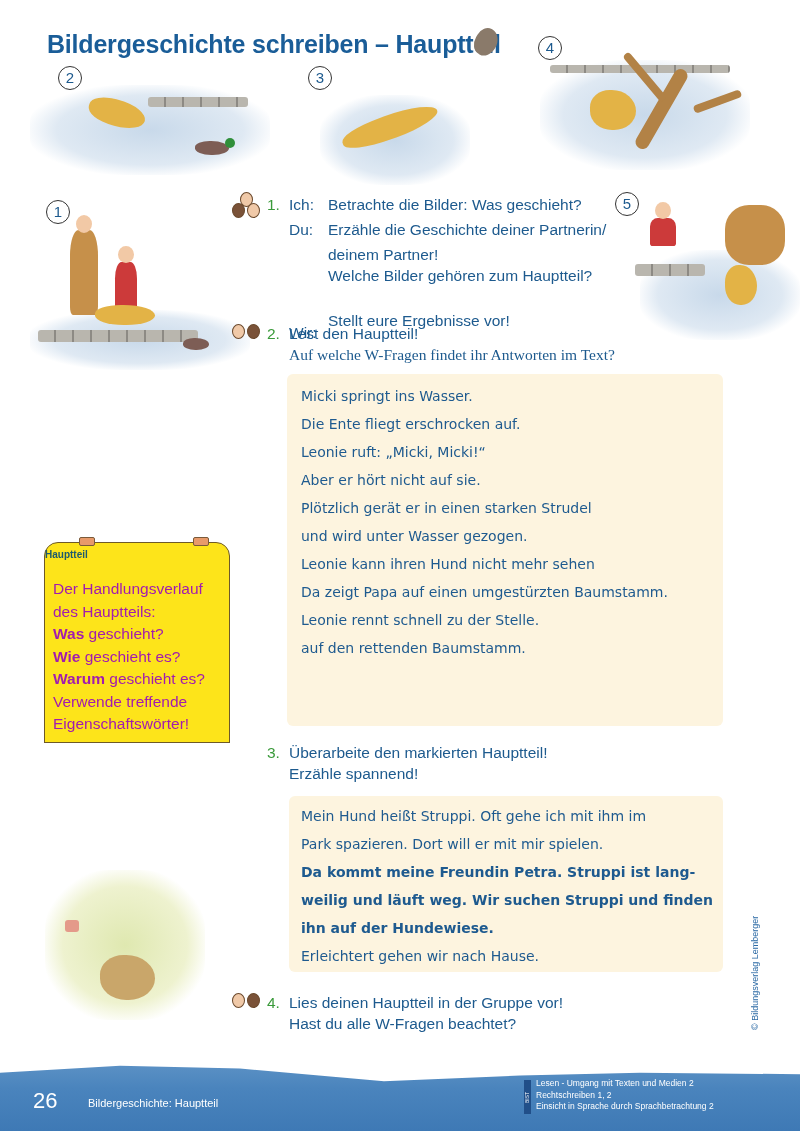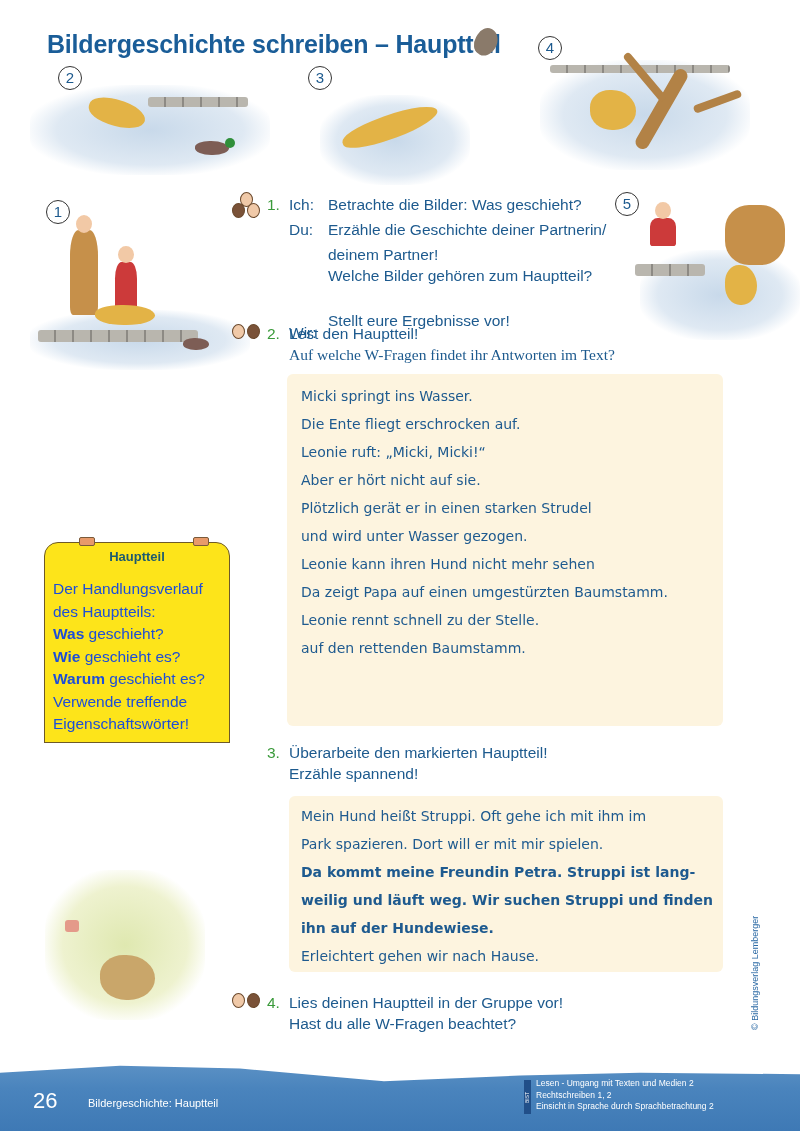--- a/index.html
+++ b/index.html
@@ -17,22 +17,22 @@
   .faces { position:absolute; font-size:12px; }
   .face { position:absolute; width:11px; height:13px; border-radius:50%; background:#f0c9a8; border:1px solid #6b4a2e; }
   .face.dark { background:#7a5238; }
   .textbox { position:absolute; background:#fdf4df; border-radius:6px; }
   .story { font-family:"DejaVu Sans", sans-serif; font-size:14px; color:#1e5a8f; line-height:28px; }
   .story .b { font-weight:bold; }
   .merk { position:absolute; left:44px; top:542px; width:186px; height:202px; }
   .merk-top { position:absolute; left:0; top:0; width:184px; height:30px; background:#fde41a; border:1.5px solid #6e5a28; border-bottom:1px solid #6e5a28; border-radius:14px 14px 0 0; }
   .merk-body { position:absolute; left:0; top:30px; width:184px; height:170px; background:#fde41a; border:1.5px solid #6e5a28; border-top:none; }
   .tab { position:absolute; top:-6px; width:14px; height:7px; background:#e89a6a; border:1px solid #7a5a3a; border-radius:2px; }
-  .merk-title { position:absolute; left:0; right:0; top:6px; text-align:center; font-weight:bold; font-size:13px; color:#1d5a6e; }
-  .merk-text { position:absolute; left:8px; top:6px; font-size:15.5px; line-height:22.5px; color:#1d4ed8; }
+  .merk-title { position:absolute; left:0; right:0; top:6px; text-align:left; font-weight:bold; font-size:10px; color:#1d5a6e; }
+  .merk-text { position:absolute; left:8px; top:6px; font-size:15.5px; line-height:22.5px; color:#a21caf; }
   .merk-text b { font-weight:bold; }
   .footer { position:absolute; left:0; top:1060px; width:800px; height:71px; }
   .footer-bg { position:absolute; left:0; top:0; width:800px; height:71px; background:linear-gradient(180deg,#5e93c6 0%,#4a84bd 40%,#3e79b5 100%); clip-path:polygon(0 18%,15% 8%,30% 12%,48% 30%,65% 22%,80% 18%,100% 20%,100% 100%,0 100%); }
   .pg { position:absolute; left:33px; top:28px; font-size:22px; color:#fff; }
   .pg-title { position:absolute; left:88px; top:37px; font-size:11px; color:#fff; }
   .bist-tag { position:absolute; left:524px; top:20px; width:7px; height:34px; background:#214f89; color:#fff; font-size:5px; writing-mode:vertical-rl; transform:rotate(180deg); text-align:center; }
   .bist-lines { position:absolute; left:536px; top:18px; font-size:8.5px; line-height:11.5px; color:#fff; }
   .copyright { position:absolute; left:750px; top:1030px; transform:rotate(-90deg); transform-origin:left top; font-size:9px; color:#2c6aa5; white-space:nowrap; }
 </style>
 </head>

